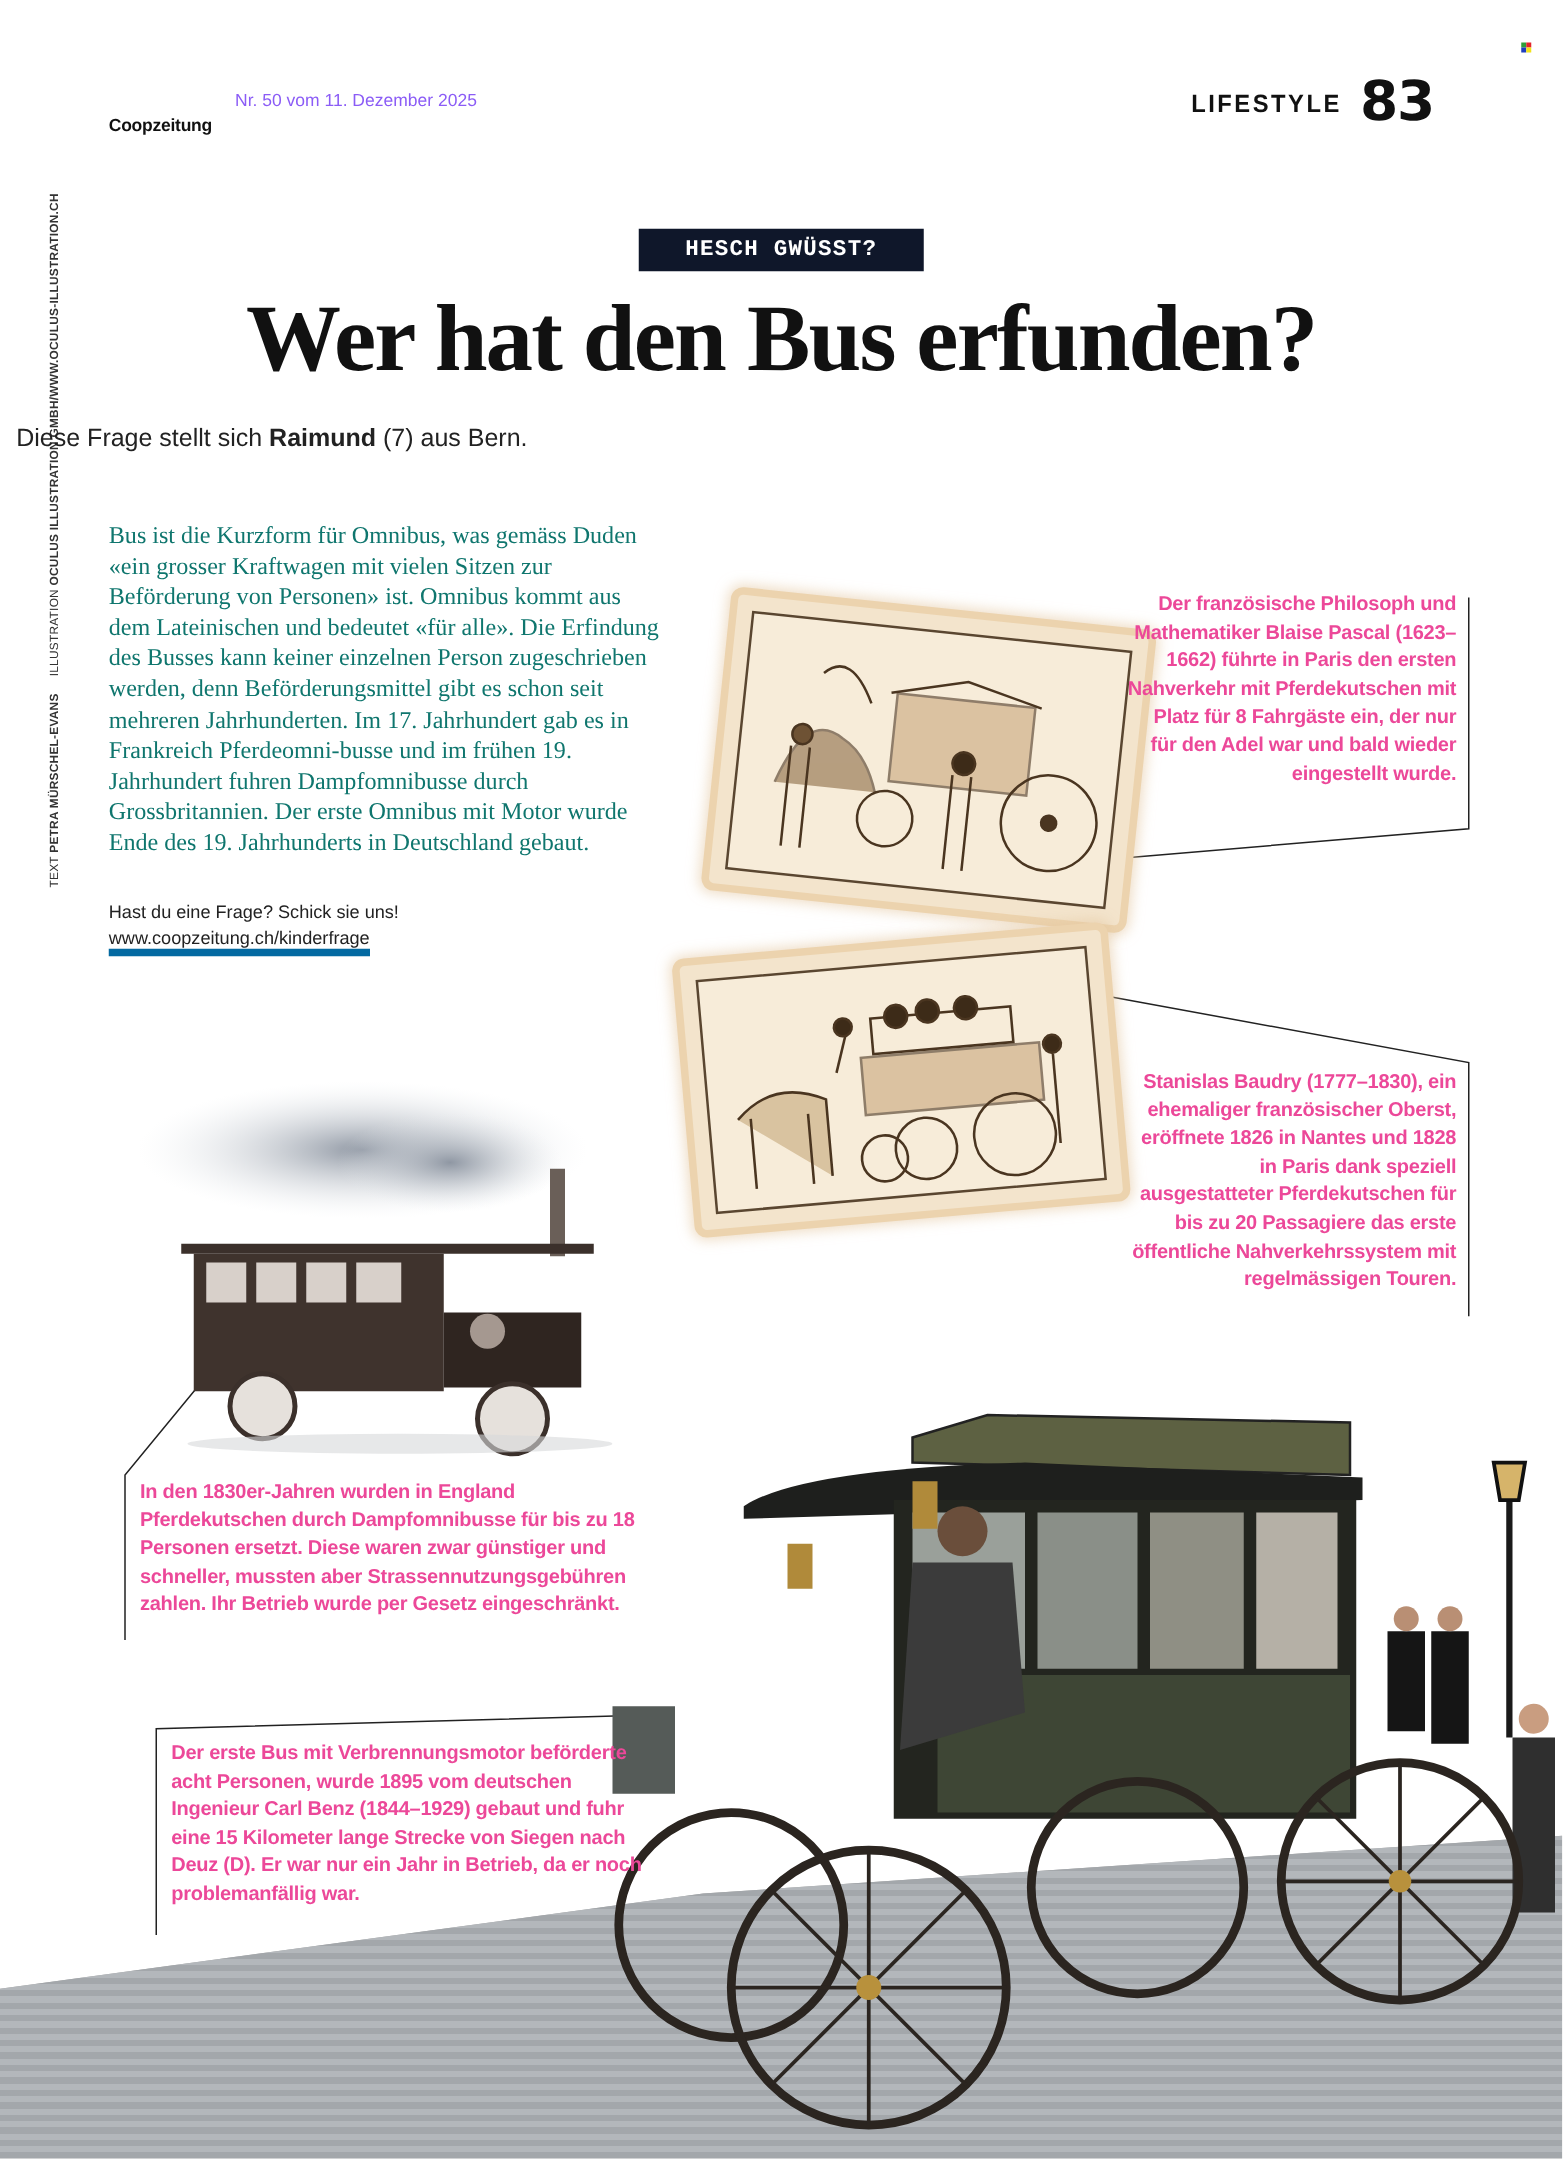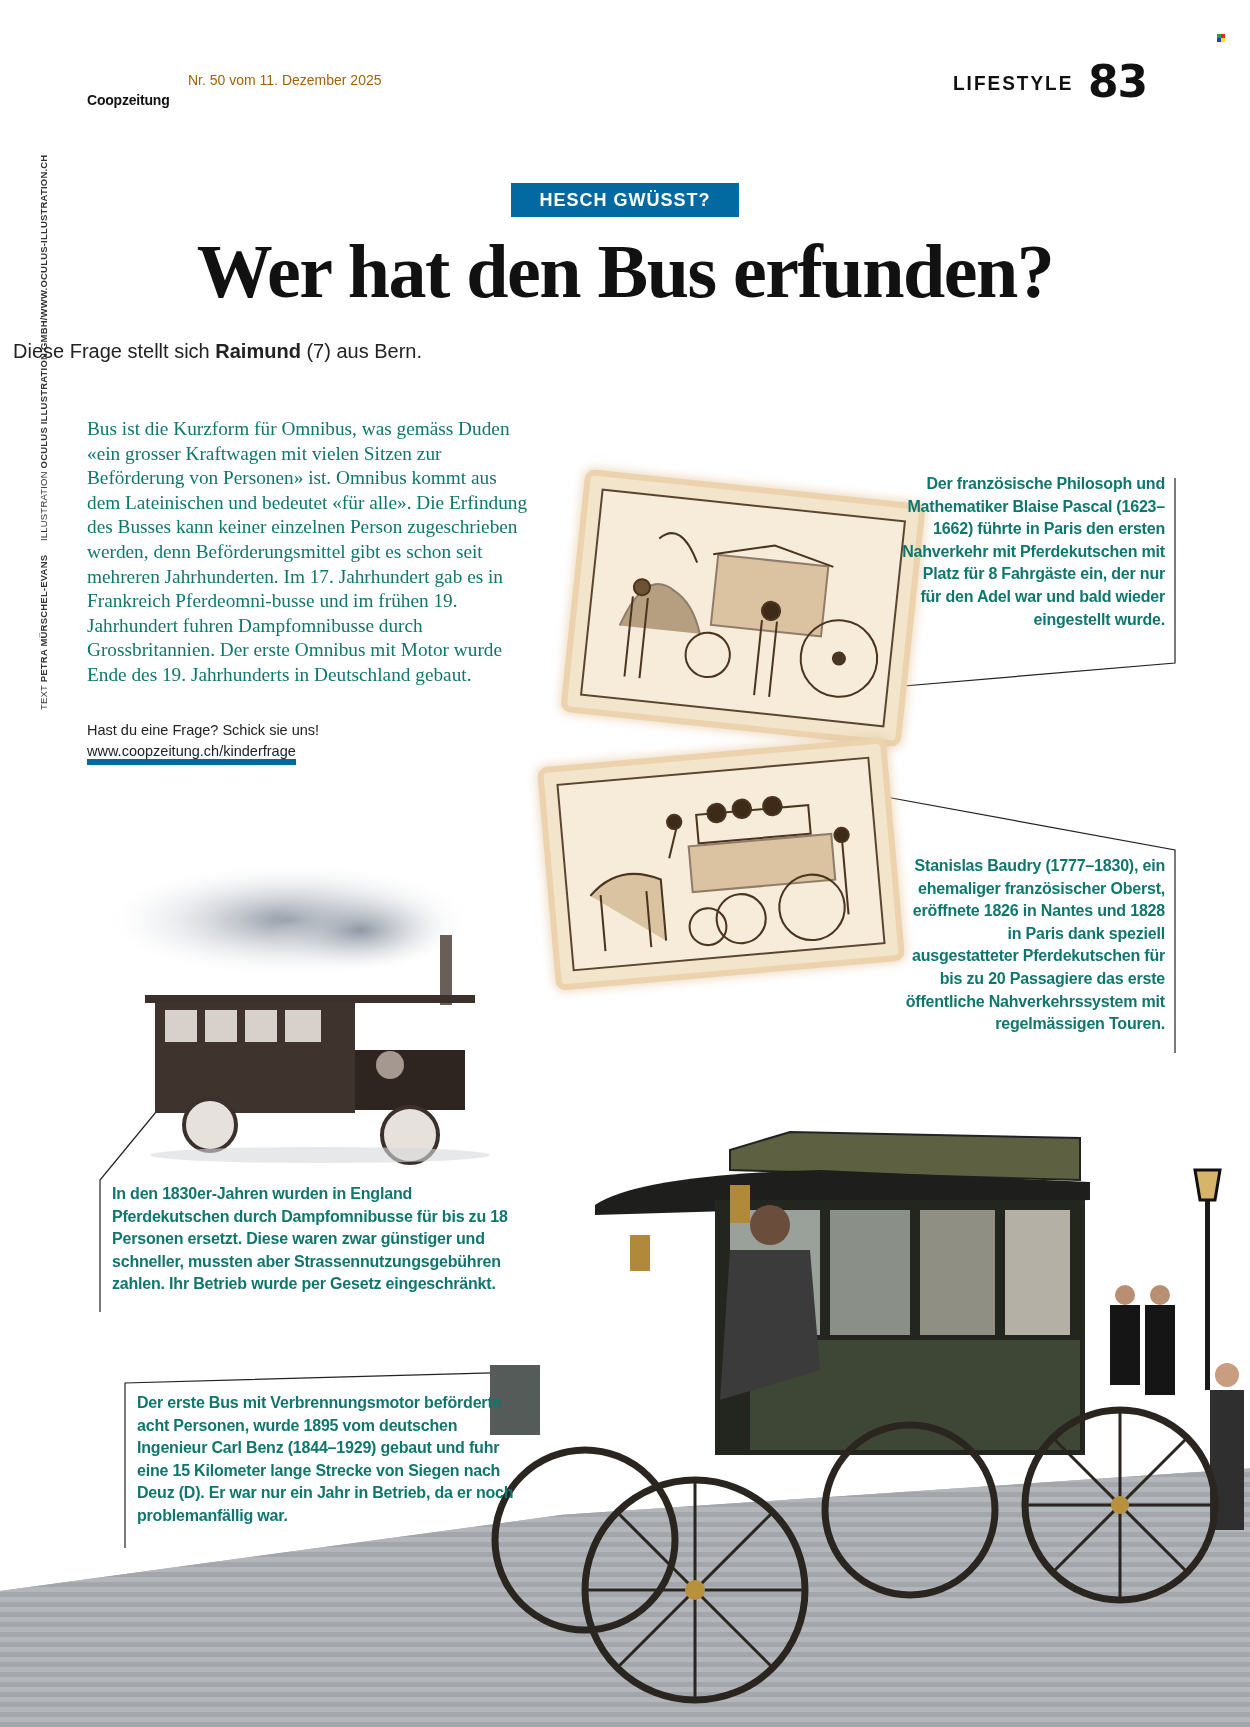--- a/index.html
+++ b/index.html
@@ -5,59 +5,59 @@
     html, body { margin: 0; padding: 0; }
     body {
       width: 1250px; height: 1727px; position: relative; overflow: hidden;
       background: #ffffff; color: #111;
       font-family: "Liberation Sans", sans-serif;
     }
     .abs { position: absolute; }
 
     
     .hdr-brand { left: 87px; top: 72px; font-size: 14px; font-weight: bold; letter-spacing: -0.2px; margin-top: 20px; }
-    .hdr-issue { left: 188px; top: 72px; font-size: 14px; color: #a16207; }
+    .hdr-issue { left: 188px; top: 72px; font-size: 14px; color: #8b5cf6; }
     .hdr-section { left: 953px; top: 73px; font-size: 19px; font-weight: bold; letter-spacing: 2px; transform: scaleY(1.05); }
     .hdr-page { left: 1088px; top: 60px; font-size: 44px; font-weight: 900; letter-spacing: -1px; line-height: 1; font-family: "DejaVu Sans", sans-serif; }
     .color-mark { left: 1217px; top: 34px; width: 8px; height: 8px; }
     .color-mark span { position: absolute; width: 4px; height: 4px; }
 
     
     .credit {
       left: 38px; top: 710px; transform-origin: left top; transform: rotate(-90deg);
       white-space: nowrap; font-size: 9.5px; letter-spacing: 0.2px; color: #333;
     }
     .credit b { font-weight: bold; }
     .credit .gap { display: inline-block; width: 8px; }
 
     
     .kicker {
-      left: 511px; top: 183px; width: 228px; height: 34px; background: #0369a1; color: #fff;
+      left: 511px; top: 183px; width: 228px; height: 34px; background: #0f172a; color: #fff;
       display: flex; align-items: center; justify-content: center;
-      font-size: 18px; font-weight: bold; letter-spacing: 1px; font-family: Liberation Sans, sans-serif;
+      font-size: 18px; font-weight: bold; letter-spacing: 1px; font-family: Liberation Mono, monospace;
     }
 
     
     .title {
       left: 0; width: 1250px; top: 232px; text-align: center;
       font-family: "Liberation Serif", serif; font-size: 76px; letter-spacing: -1.5px; line-height: 1.05;
     }
     .subtitle { left: 13px; width: 1250px; top: 340px; text-align: left; font-size: 20px; color: #222; }
     .subtitle b { font-weight: bold; }
 
     
     .body-text {
       left: 87px; top: 417px; width: 445px;
       font-family: "Liberation Serif", serif; font-size: 19.3px; line-height: 24.6px; color: #0f766e;
     }
     .cta { left: 87px; top: 720px; font-size: 14.5px; line-height: 21px; color: #222; }
     .cta a { color: #222; text-decoration: none; border-bottom: 6px solid #0369a1; }
 
     
-    .cap { font-size: 16px; font-weight: bold; line-height: 22.6px; letter-spacing: -0.2px; color: #0f766e; }
+    .cap { font-size: 16px; font-weight: bold; line-height: 22.6px; letter-spacing: -0.2px; color: #ec4899; }
     .cap.right { text-align: right; }
     .cap-pascal { left: 900px; top: 473px; width: 265px; }
     .cap-baudry { left: 900px; top: 855px; width: 265px; }
     .cap-steam { left: 112px; top: 1183px; width: 400px; }
     .cap-benz { left: 137px; top: 1392px; width: 380px; }
 
     
     .illus { position: absolute; }
     .sepia-card {
       background: #f3e4cc; border-radius: 4px;

